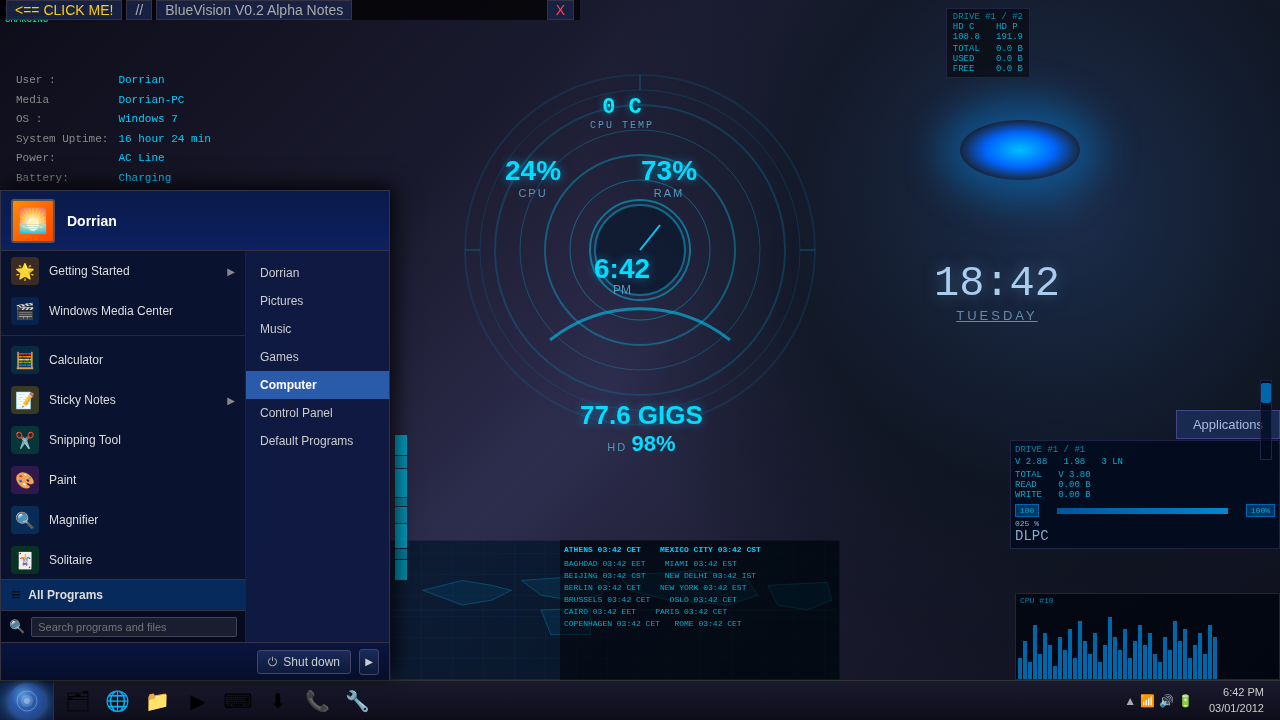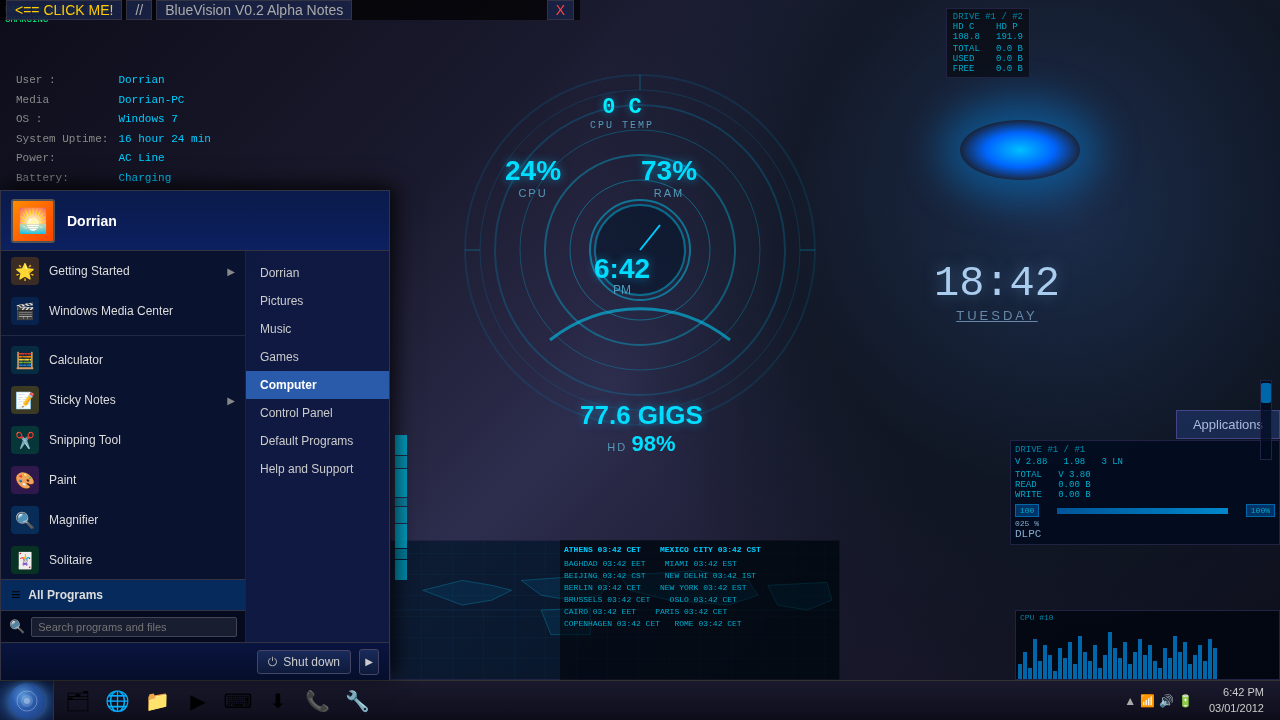--- a/index.html
+++ b/index.html
@@ -579,21 +579,21 @@
       padding: 6px 16px;
       cursor: pointer;
     }
 
     
     #cpu-graph {
       position: absolute;
       bottom: 40px;
       right: 0;
       width: 265px;
-      height: 70px;
+      height: 87px;
       background: rgba(0,5,15,0.8);
       border: 1px solid #224;
       overflow: hidden;
     }
 
     .graph-bars {
       display: flex;
       align-items: flex-end;
       height: 100%;
       gap: 1px;
@@ -831,21 +831,21 @@
     <div>V 2.88 &nbsp; 1.98 &nbsp; 3 LN</div>
     <div style="margin-top:3px;">TOTAL &nbsp; V 3.80</div>
     <div>READ &nbsp;&nbsp; 0.00 B</div>
     <div>WRITE &nbsp; 0.00 B</div>
     <div style="margin-top:4px;display:flex;gap:18px;align-items:center;">
       <div style="background:#003366;border:1px solid #0066aa;padding:1px 4px;font-size:8px;">100</div>
       <div style="flex:1;height:6px;background:linear-gradient(to right,#005599,#0088cc);"></div>
       <div style="background:#003366;border:1px solid #0066aa;padding:1px 4px;font-size:8px;">100%</div>
     </div>
     <div style="margin-top:2px;color:#88aacc;font-size:8px;">025 %</div>
-    <div style="color:#88aacc;font-size:11px;">DLPC</div>
+    <div style="color:#88aacc;font-size:14px;">DLPC</div>
   </div>
 
   <div id="spectrum-display">
     <div class="spec-bar" style="height:20px;opacity:0.9;"></div>
     <div class="spec-bar" style="height:12px;opacity:0.8;"></div>
     <div class="spec-bar" style="height:28px;opacity:0.9;"></div>
     <div class="spec-bar" style="height:8px;opacity:0.7;"></div>
     <div class="spec-bar" style="height:16px;opacity:0.8;"></div>
     <div class="spec-bar" style="height:24px;opacity:0.9;"></div>
     <div class="spec-bar" style="height:10px;opacity:0.7;"></div>
@@ -926,21 +926,20 @@
       </div>
 
       <div id="links-panel">
         <div class="link-item">Dorrian</div>
         <div class="link-item">Pictures</div>
         <div class="link-item">Music</div>
         <div class="link-item">Games</div>
         <div class="link-item active">Computer</div>
         <div class="link-item">Control Panel</div>
         <div class="link-item">Default Programs</div>
-        <div class="link-item">Help and Support</div>
       </div>
     </div>
 
     <div id="shutdown-bar">
       <div style="margin-left:auto; display:flex; align-items:center; gap:4px;">
         <div class="shutdown-btn">
           <span style="color:#aaa;">⏻</span>
           <span>Shut down</span>
         </div>
         <div class="shutdown-arrow">▶</div>

